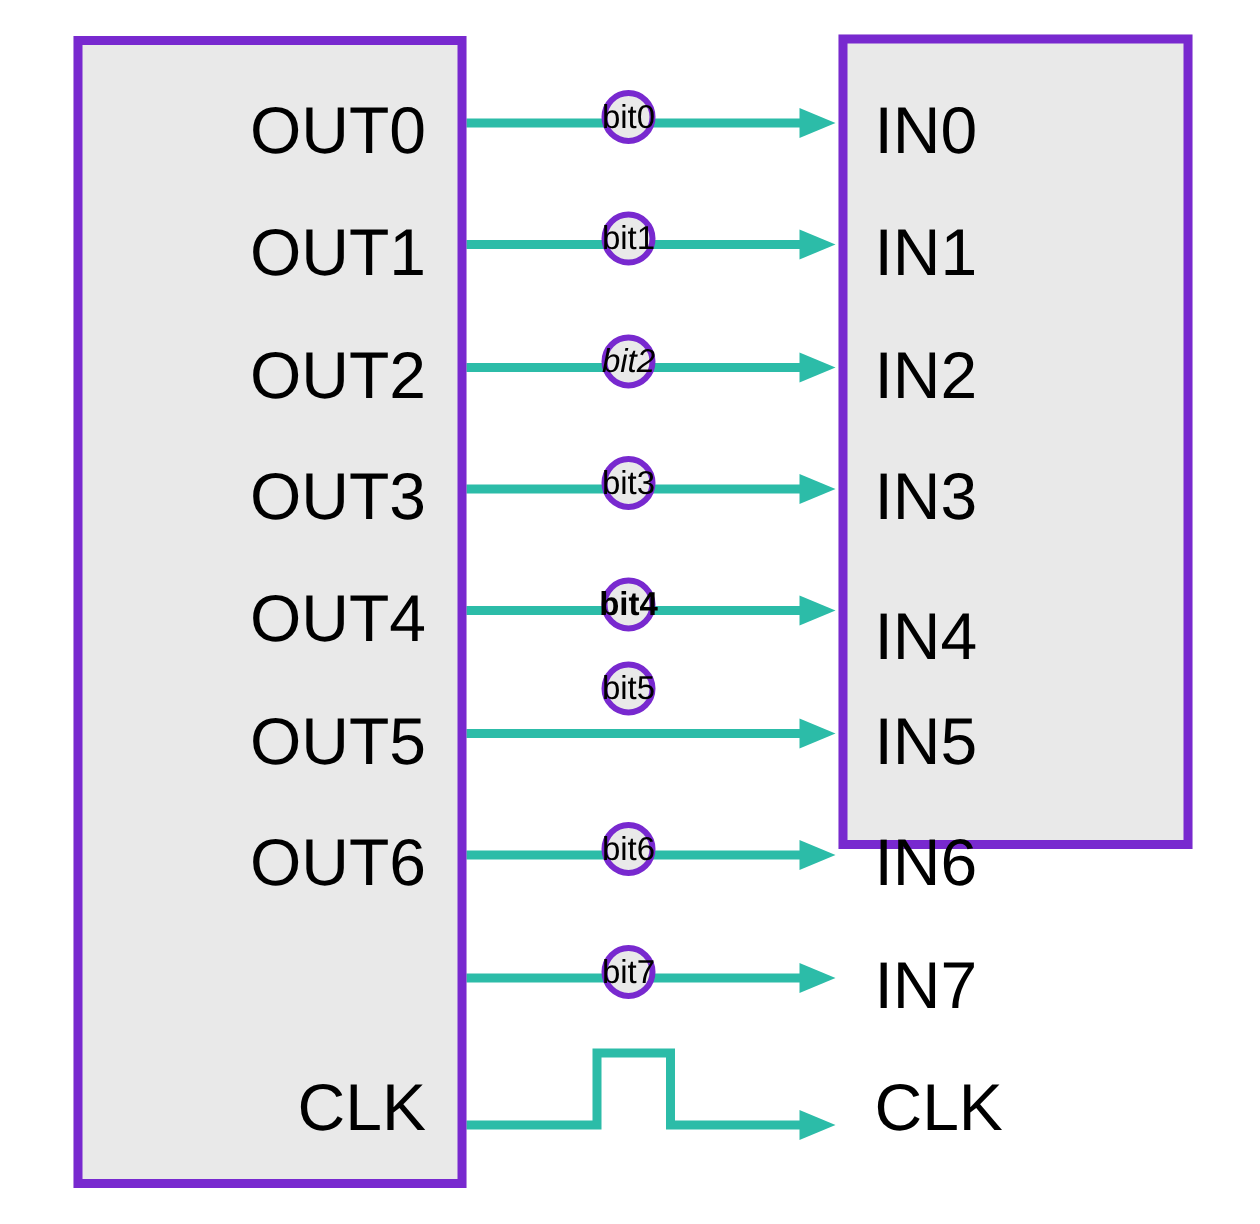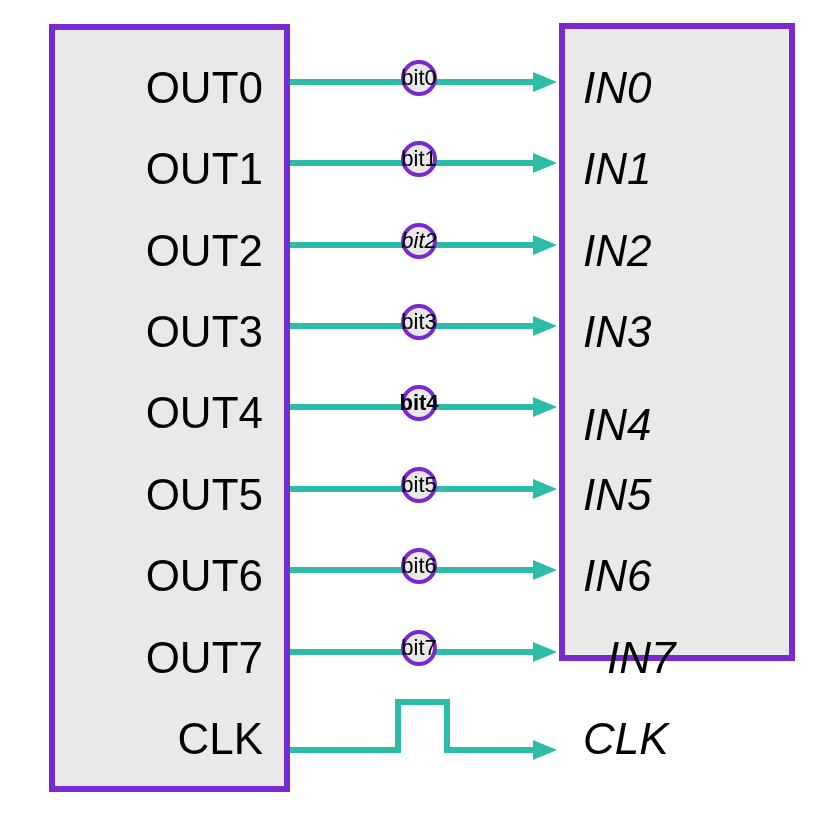--- a/index.html
+++ b/index.html
@@ -18,22 +18,22 @@
     background: var(--page-bg);
     font-family: "Liberation Sans", sans-serif;
     color: var(--text-color);
     overflow: hidden;
   }
   .chip-box {
     position: absolute;
     background: var(--box-fill);
     border: 6px solid var(--accent-purple);
   }
-  .chip-box.left  { left: 49px;  top: 24px; width: 241px; height: 768px; padding-left: 48px; }
-  .chip-box.right { left: 559px; top: 23px; width: 236px; height: 638px; font-style: italic; }
+  .chip-box.left  { left: 49px;  top: 24px; width: 262px; height: 768px; padding-left: 48px; }
+  .chip-box.right { left: 559px; top: 23px; width: 236px; height: 543px; }
   .port-label {
     position: absolute;
     height: 56px;
     line-height: 56px;
     font-size: 44px;
     white-space: nowrap;
   }
   .chip-box.left  .port-label { right: 21px; text-align: right; }
   .chip-box.right .port-label { left: 18px;  text-align: left; }
   .wires { position: absolute; left: 0; top: 0; }
@@ -89,38 +89,37 @@
   </svg>
 
   <div class="chip-box left">
     <span class="port-label" style="top: 30px;">OUT0</span>
     <span class="port-label" style="top: 111px;">OUT1</span>
     <span class="port-label" style="top: 193px; margin-left: 35px;">OUT2</span>
     <span class="port-label" style="top: 274px;">OUT3</span>
     <span class="port-label" style="top: 355px;">OUT4</span>
     <span class="port-label" style="top: 437px;">OUT5</span>
     <span class="port-label" style="top: 518px;">OUT6</span>
-    <span class="port-label" style="top: 600px;">OUT7</span>
     <span class="port-label" style="top: 681px;">CLK</span>
   </div>
 
   <div class="chip-box right">
     <span class="port-label" style="top: 31px;">IN0</span>
     <span class="port-label" style="top: 112px;">IN1</span>
     <span class="port-label" style="top: 194px;">IN2</span>
     <span class="port-label" style="top: 275px;">IN3</span>
     <span class="port-label" style="top: 356px; margin-top: 12px;">IN4</span>
     <span class="port-label" style="top: 438px;">IN5</span>
     <span class="port-label" style="top: 519px;">IN6</span>
-    <span class="port-label" style="top: 601px; margin-left: 24px;">IN7</span>
+    <span class="port-label" style="top: 601px;">IN7</span>
     <span class="port-label" style="top: 682px;">CLK</span>
   </div>
 
   <div class="bit-badge" style="left: 401px; top: 60px;">bit0</div>
   <div class="bit-badge" style="left: 401px; top: 141px;">bit1</div>
   <div class="bit-badge" style="left: 401px; top: 223px; font-style: italic;">bit2</div>
   <div class="bit-badge" style="left: 401px; top: 304px;">bit3</div>
   <div class="bit-badge" style="left: 401px; top: 385px; font-weight: bold;">bit4</div>
-  <div class="bit-badge" style="left: 401px; top: 467px;">bit5</div>
+  <div class="bit-badge" style="left: 401px; top: 441px;">bit5</div>
   <div class="bit-badge" style="left: 401px; top: 548px;">bit6</div>
   <div class="bit-badge" style="left: 401px; top: 630px;">bit7</div>
 
 </div>
 
 </body></html>

